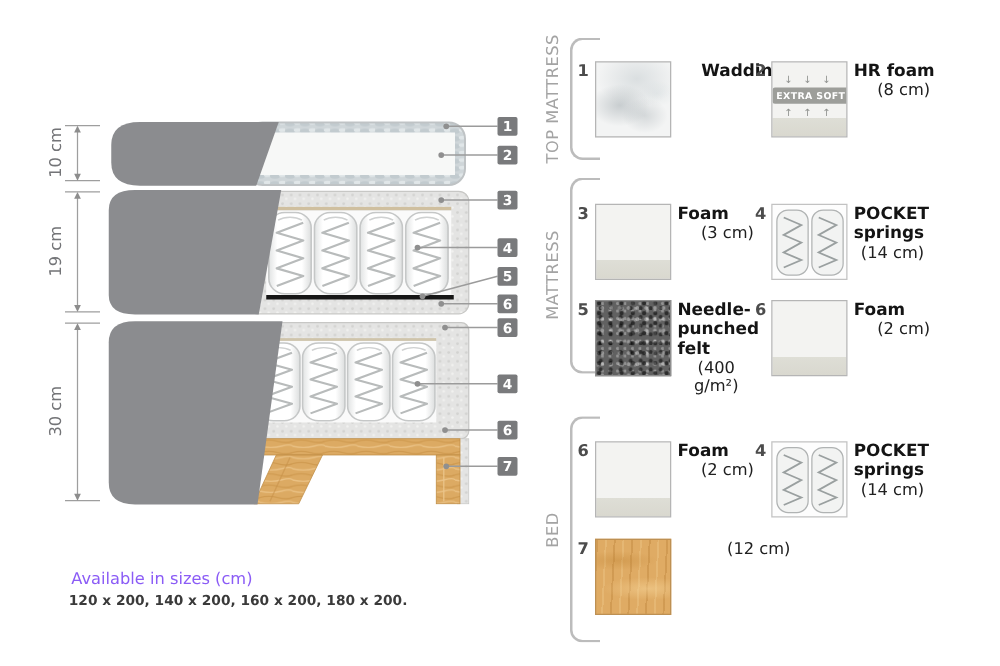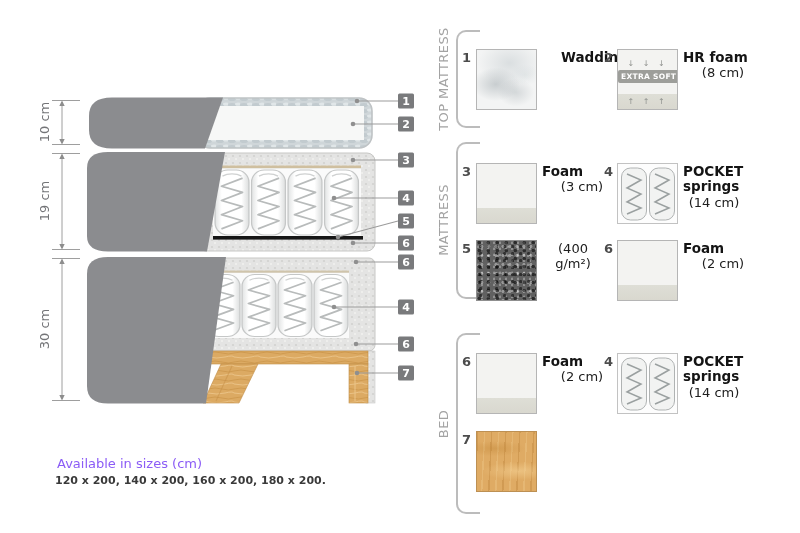--- a/index.html
+++ b/index.html
@@ -60,21 +60,21 @@
     background-image:
       radial-gradient(ellipse 44px 11px at 30% 28%, rgba(188,128,48,.35), transparent 70%),
       radial-gradient(ellipse 52px 13px at 70% 66%, rgba(246,212,152,.55), transparent 70%),
       repeating-linear-gradient(93deg, rgba(172,112,38,.28) 0 1.5px, transparent 1.5px 7px,
         rgba(242,208,148,.32) 7px 8.5px, transparent 8.5px 14px);
   }
   .swatch-springs{background:#fdfdfd;border-color:#c2c2c2;}
   .spr-svg{display:block;margin:2px auto 0;}
   .hr-arrows{font-size:8px;color:#8f918e;text-align:center;letter-spacing:3px;line-height:1;margin-top:10px;}
   .hr-badge{
-    margin:2px auto 15px;width:fit-content;background:#9d9e9a;color:#fff;
+    margin:2px auto 4px;width:fit-content;background:#9d9e9a;color:#fff;
     font-size:7.5px;font-weight:bold;padding:2px 3px;letter-spacing:.3px;border-radius:2px;
     white-space:nowrap;
   }
   
   .footer-note{position:absolute;left:57px;top:456px;font-size:13px;color:#8b5cf6;}
   .footer-sizes{position:absolute;left:55px;top:474px;font-size:11px;font-weight:600;color:#3a3a3a;}
 </style>
 </head>
 <body>
 
@@ -277,20 +277,21 @@
   </svg>
 </div>
 <div class="legend-label w62" style="left:683px;top:164px;">
   <span>POCKET springs</span>
   <span class="legend-size">(14 cm)</span>
 </div>
 
 <span class="legend-num" style="left:455px;top:242px;">5</span>
 <div class="swatch swatch-felt" style="left:476px;top:240px;"></div>
 <div class="legend-label w62" style="left:542px;top:241px;">
+  <span>Needle-punched felt</span>
   <span class="legend-size">(400 g/m²)</span>
 </div>
 
 <span class="legend-num" style="left:597px;top:242px;">6</span>
 <div class="swatch swatch-foam" style="left:617px;top:240px;"></div>
 <div class="legend-label w80" style="left:683px;top:241px;">
   <span>Foam</span>
   <span class="legend-size">(2 cm)</span>
 </div>
 
@@ -311,16 +312,17 @@
   </svg>
 </div>
 <div class="legend-label w62" style="left:683px;top:354px;">
   <span>POCKET springs</span>
   <span class="legend-size">(14 cm)</span>
 </div>
 
 <span class="legend-num" style="left:455px;top:433px;">7</span>
 <div class="swatch swatch-wood" style="left:476px;top:431px;"></div>
 <div class="legend-label w130" style="left:542px;top:432px;">
+  <span class="legend-size">(12 cm)</span>
 </div>
 
 <div class="footer-note">Available in sizes (cm)</div>
 <div class="footer-sizes">120 x 200, 140 x 200, 160 x 200, 180 x 200.</div>
 
 </body></html>

